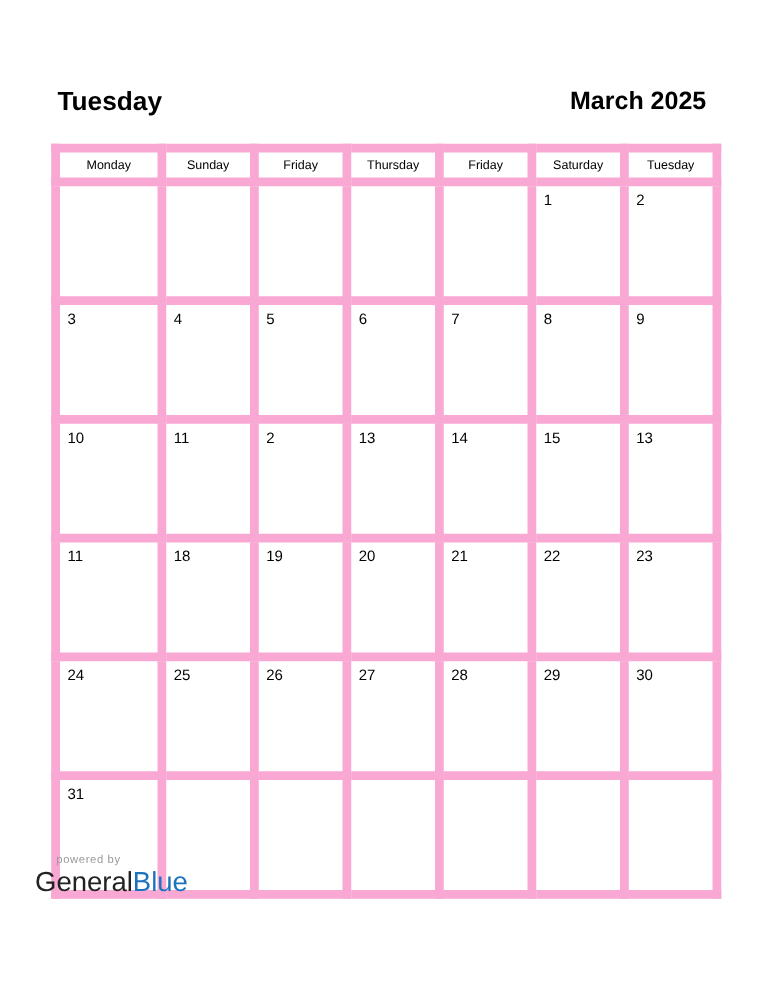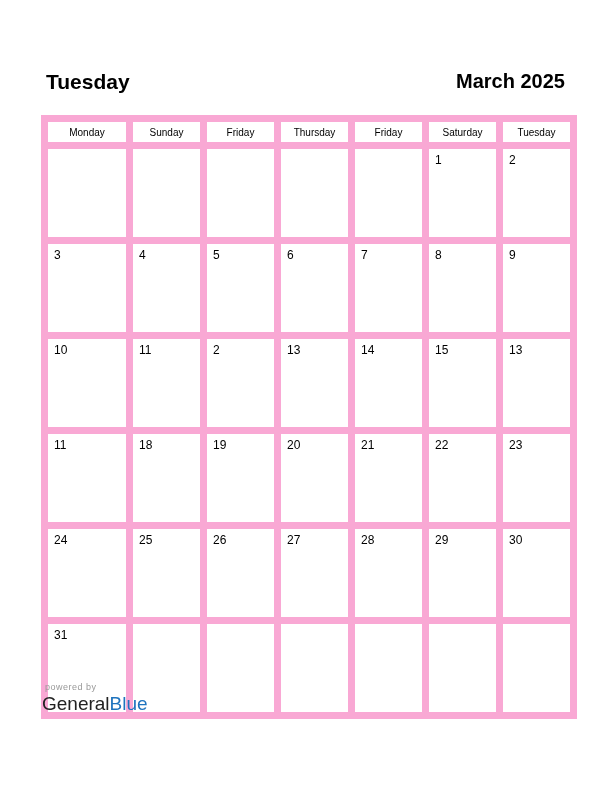--- a/index.html
+++ b/index.html
@@ -5,21 +5,21 @@
   html, body { margin:0; padding:0; background:#fff; }
   body { width:612px; height:792px; position:relative; overflow:hidden; font-family:"Liberation Sans", sans-serif; color:#000; }
   .title-left { position:absolute; left:46px; top:70px; font-size:21px; font-weight:bold; }
   .title-right { position:absolute; right:47px; top:70px; font-size:20px; font-weight:bold; }
   .grid { position:absolute; left:41px; top:115px; width:529px; height:558px; border-collapse:collapse; table-layout:fixed; }
   .grid td, .grid th { border:7px solid #f9a8d4; padding:0; }
   .grid th { height:20px; font-weight:normal; font-size:10px; text-align:center; vertical-align:middle; }
   .grid td { height:88px; vertical-align:top; font-size:12px; }
   .grid td span { display:block; padding:4px 0 0 6px; }
   .powered { position:absolute; left:45px; top:682px; font-size:9px; color:#999; letter-spacing:0.5px; }
-  .brand { position:absolute; left:42px; top:693px; font-size:19px; color:#222; }
+  .brand { position:absolute; left:28px; top:693px; font-size:22px; color:#222; }
   .brand .blue { color:#1e73be; }
 </style>
 </head>
 <body>
 
 <div class="title-left">Tuesday</div>
 <div class="title-right">March 2025</div>
 
 <table class="grid">
   <colgroup>

